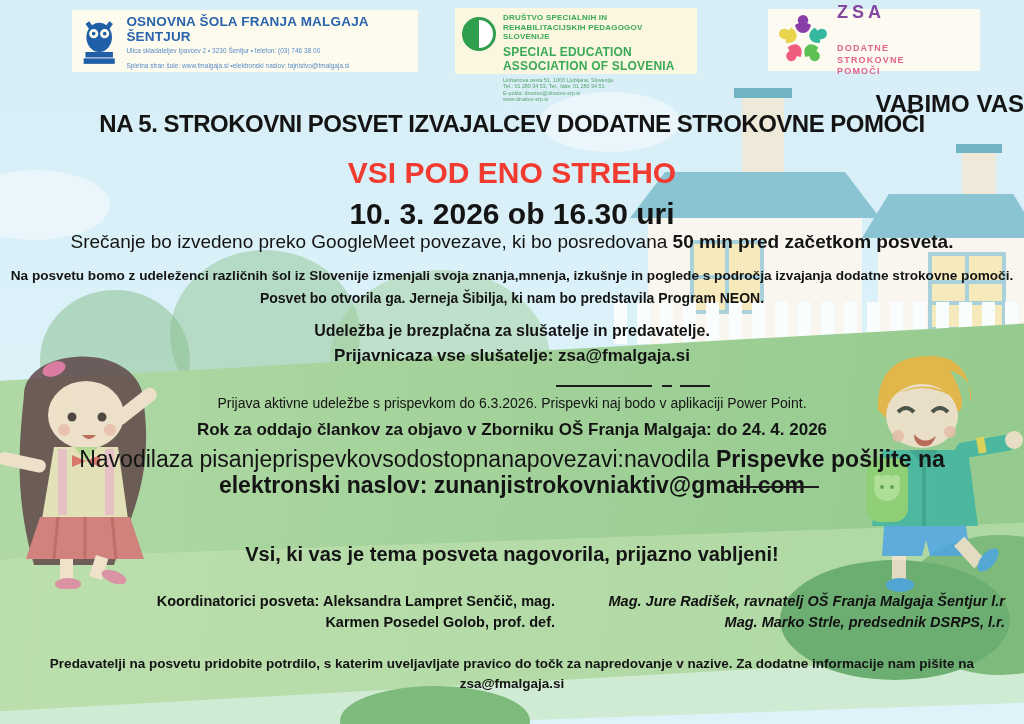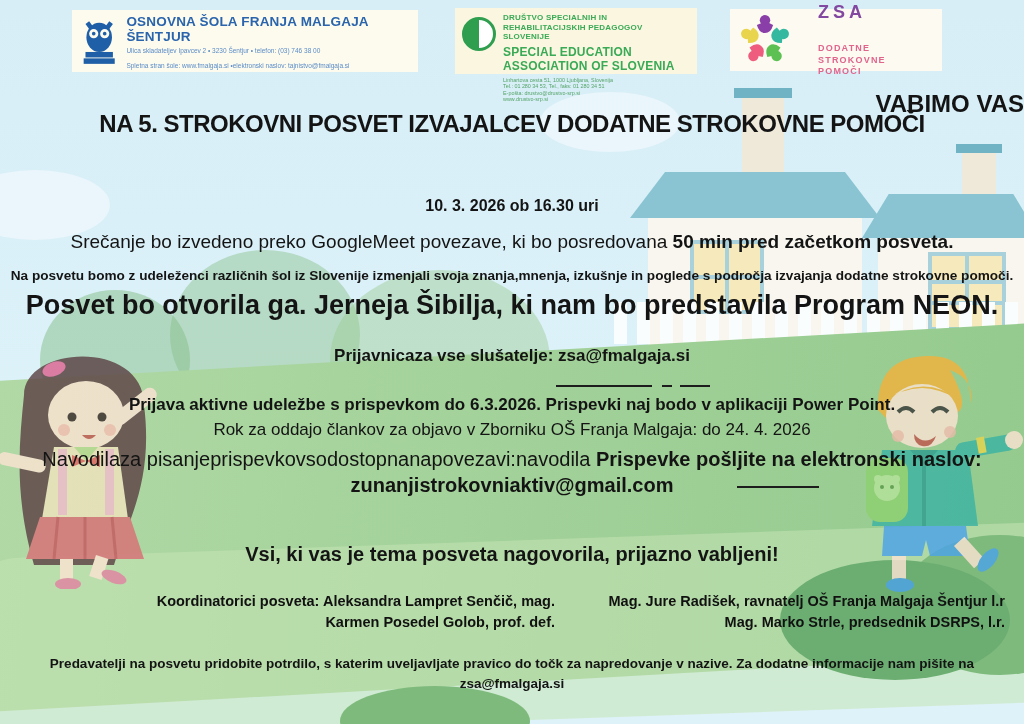--- a/index.html
+++ b/index.html
@@ -32,43 +32,43 @@
   .card1{left:72px;top:10px;width:346px;height:62px;background:#fdfbee;padding:4px 8px;gap:8px;}
   .card1 .t1{font-size:13.5px;font-weight:700;color:#2a64ad;letter-spacing:.2px;}
   .card1 .t2{font-size:6.5px;color:#5b8cc7;margin-top:3px;}
   .card1 .t3{font-size:6.5px;color:#5b8cc7;margin-top:8px;}
   .card2{left:455px;top:8px;width:242px;height:66px;background:#faf6df;padding:5px 7px;gap:7px;align-items:flex-start;}
   .dsp-icon{width:34px;height:34px;border-radius:50%;flex:none;margin-top:4px;
     background:linear-gradient(90deg,#2f9e4f 0 50%,#ffffff 50% 100%);border:3px solid #2f9e4f;box-sizing:border-box;}
   .card2 .t1{font-size:8px;font-weight:700;color:#3aaa57;line-height:9.5px;letter-spacing:.2px;}
   .card2 .t2{font-size:12px;font-weight:700;color:#3aaa57;margin-top:3px;letter-spacing:.2px;}
   .card2 .small{font-size:5.4px;color:#55a368;line-height:6.6px;margin-top:4px;}
-  .card3{left:730px;top:9px;width:212px;height:62px;background:#fdfaf1;padding:2px 6px;gap:24px;}
+  .card3{left:768px;top:9px;width:212px;height:62px;background:#fdfaf1;padding:2px 6px;gap:5px;}
   .card3 .t1{font-size:18px;font-weight:700;color:#8348a0;letter-spacing:4px;}
   .card3 .t2{font-size:9px;font-weight:700;color:#e0648c;letter-spacing:1.2px;line-height:11.5px;margin-top:20px;}
   
   .line{position:absolute;left:0;width:100%;text-align:center;color:#141414;}
   .l-invite{top:90px;font-size:24px;font-weight:700;text-align:right;}
   .l-title{top:110px;font-size:24px;font-weight:700;letter-spacing:-.5px;}
   .l-slogan{top:156px;font-size:30px;font-weight:700;color:#f23b30;}
-  .l-date{top:197px;font-size:16px;font-weight:700;}
+  .l-date{top:197px;font-size:30px;font-weight:700;}
   .l-meet{top:231px;font-size:19px;}
   .l-meet b{font-weight:700;}
   .l-purpose{top:268px;font-size:13.6px;font-weight:700;}
-  .l-opening{top:290px;font-size:27px;font-weight:700;}
+  .l-opening{top:290px;font-size:14px;font-weight:700;}
   .l-free{top:322px;font-size:16px;font-weight:700;}
   .l-app{top:346px;font-size:17px;font-weight:700;}
-  .l-d1{top:395px;font-size:17px;font-weight:700;}
-  .l-d2{top:420px;font-size:17px;font-weight:400;}
-  .l-instr{top:446px;left:40px;width:944px;font-size:20px;line-height:26px;}
+  .l-d1{top:395px;font-size:14px;font-weight:400;}
+  .l-d2{top:420px;font-size:17px;font-weight:700;}
+  .l-instr{top:446px;left:40px;width:944px;font-size:23px;line-height:26px;}
   .l-instr b{font-weight:700;}
   .l-welcome{top:543px;font-size:20px;font-weight:700;}
   .col{position:absolute;font-size:14.5px;font-weight:700;line-height:21px;text-align:right;}
   .col-left{left:65px;top:591px;width:490px;}
-  .col-right{left:565px;top:591px;width:440px;}
+  .col-right{left:565px;top:591px;width:440px;font-style:italic;}
   .l-footer{top:654px;font-size:13.5px;font-weight:700;line-height:20px;}
 </style>
 </head>
 <body>
 
 <div class="poster">
 
   <div class="cloud" style="left:540px;top:92px;width:140px;height:60px;"></div>
   <div class="cloud" style="left:-40px;top:170px;width:150px;height:70px;"></div>
 
@@ -219,26 +219,28 @@
       <div class="t2">
         <div>DODATNE</div>
         <div>STROKOVNE</div>
         <div>POMOČI</div>
       </div>
     </div>
   </div>
 
   <div class="line l-invite">VABIMO VAS</div>
   <div class="line l-title">NA 5. STROKOVNI POSVET IZVAJALCEV DODATNE STROKOVNE POMOČI</div>
+  <div class="line l-slogan">VSI POD ENO STREHO</div>
   <div class="line l-date">10. 3. 2026 ob 16.30 uri</div>
 
   <div class="line l-meet"><span>Srečanje bo izvedeno preko GoogleMeet povezave, ki bo posredovana </span><b>50 min pred začetkom posveta.</b></div>
 
   <div class="line l-purpose">Na posvetu bomo z udeleženci različnih šol iz Slovenije izmenjali svoja znanja,mnenja, izkušnje in poglede s področja izvajanja dodatne strokovne pomoči.</div>
   <div class="line l-opening">Posvet bo otvorila ga. Jerneja Šibilja, ki nam bo predstavila Program NEON.</div>
+  <div class="line l-free">Udeležba je brezplačna za slušatelje in predavatelje.</div>
   <div class="line l-app">Prijavnicaza vse slušatelje: zsa@fmalgaja.si</div>
 
   <div class="dash" style="left:556px;top:385px;width:96px;"></div>
   <div class="dash" style="left:662px;top:385px;width:10px;"></div>
   <div class="dash" style="left:680px;top:385px;width:30px;"></div>
 
   <div class="line l-d1">Prijava aktivne udeležbe s prispevkom do 6.3.2026. Prispevki naj bodo v aplikaciji Power Point.</div>
   <div class="line l-d2">Rok za oddajo člankov za objavo v Zborniku OŠ Franja Malgaja: do 24. 4. 2026</div>
 
   <div class="line l-instr"><span>Navodilaza pisanjeprispevkovsodostopnanapovezavi:navodila </span><b>Prispevke pošljite na elektronski naslov: zunanjistrokovniaktiv@gmail.com</b></div>

